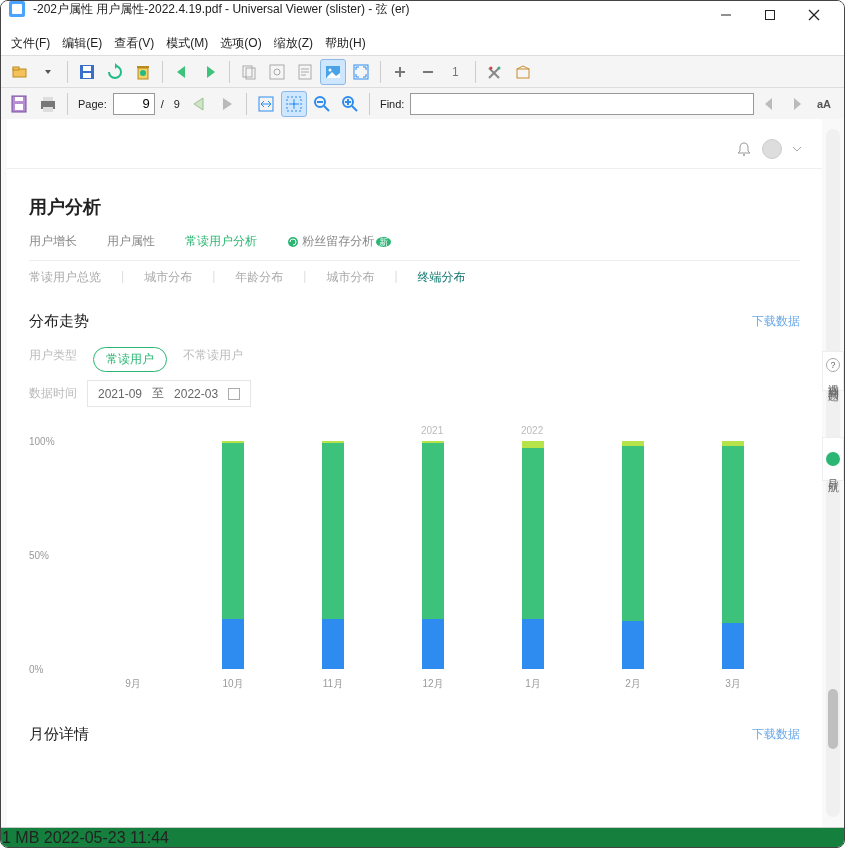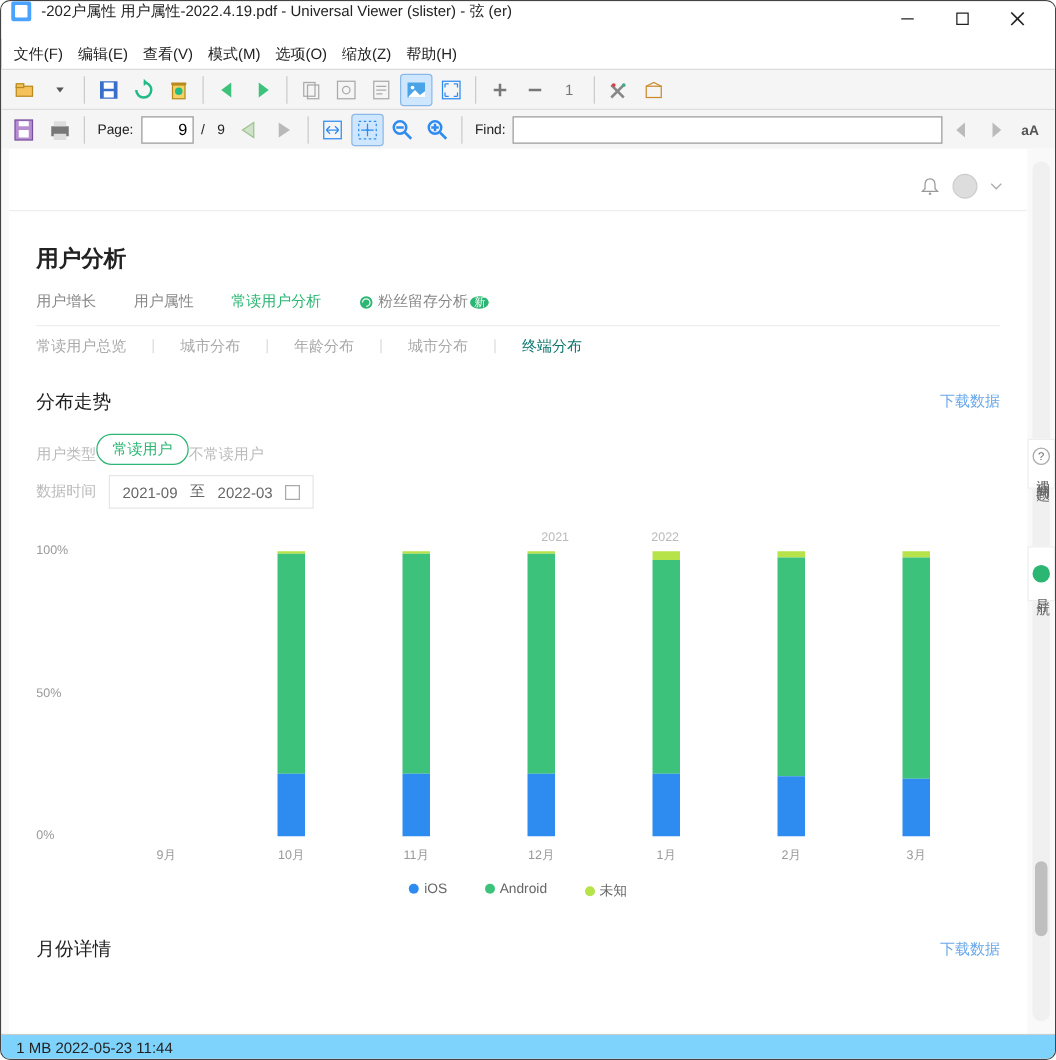--- a/index.html
+++ b/index.html
@@ -32,37 +32,37 @@
 .tabs .tab { cursor:default; }
 .tabs .tab.active { color:#2bb673; font-weight:500;}
 .tabs .badge { background:#2bb673; color:#fff; border-radius:50%; font-size:9px; padding:0 3px; margin-left:2px;}
 .subtabs { display:flex; gap:20px; font-size:12px; color:#aaa; border-top:1px solid #eee; padding-top:8px;}
 .subtabs .sep { color:#ddd;}
 .subtabs .active { color:#0f766e;}
 .panel { margin-top:26px; }
 .panel-head { display:flex; justify-content:space-between; align-items:center; margin-bottom:16px;}
 .panel-title { font-size:15px; font-weight:500;}
 .dl { color:#6aa8e8; font-size:12px;}
-.filters { display:flex; align-items:flex-end; font-size:12px; color:#bbb; margin-bottom:8px;}
+.filters { display:flex; align-items:flex-start; gap:16px; font-size:12px; color:#bbb; margin-bottom:8px;}
 .pill { border:1px solid #2bb673; color:#2bb673; border-radius:14px; padding:3px 12px; font-size:12px;}
 .daterow { display:flex; align-items:center; gap:10px; font-size:12px; color:#bbb; margin-bottom:18px;}
 .datebox { border:1px solid #e6e6e6; padding:4px 10px; display:flex; gap:10px; align-items:center; color:#666;}
 .datebox .cal { width:12px; height:12px; border:1px solid #aaa;}
 .chart { position:relative; height:270px; margin:0 0 10px 0;}
 .ylab { position:absolute; left:0; font-size:10px; color:#999; transform:translateY(-50%);}
 .timebadge { position:absolute; top:0; font-size:10px; color:#bbb;}
 .barcol { position:absolute; bottom:0; width:22px; display:flex; flex-direction:column-reverse;}
 .seg-ios { background:#2e8bf0;}
 .seg-and { background:#3cc27a;}
 .seg-unk { background:#b6e24a;}
 .xlab { position:absolute; bottom:4px; font-size:10px; color:#999; transform:translateX(-50%);}
 .legend { display:flex; justify-content:center; gap:30px; font-size:11px; color:#666; margin-top:4px;}
 .lg-dot { width:8px; height:8px; border-radius:50%; display:inline-block; margin-right:4px; vertical-align:middle;}
 .panel2 { margin-top:30px; }
-.statusbar { height:20px; border-top:1px solid #ccc; display:flex; align-items:center; font-size:12px; padding:0 12px; background:#7dd3fc;}
+.statusbar { height:20px; border-top:1px solid #ccc; display:flex; align-items:center; font-size:16px; padding:0 1px; background:#15803d;}
 .statusbar .sfill { flex:1;}
 .vscroll { position:absolute; right:4px; top:10px; bottom:10px; width:14px; background:#f0f0f0; border-radius:7px;}
 .vscroll .thumb { position:absolute; left:2px; right:2px; top:560px; height:60px; background:#bfbfbf; border-radius:5px;}
 .sidewidget { position:absolute; right:0; top:230px; width:22px; background:#fff; border:1px solid #eee; padding:6px 2px; font-size:11px; text-align:center; color:#666;}
 .sidewidget .q { width:14px; height:14px; border:1px solid #aaa; border-radius:50%; margin:0 auto 4px auto; font-size:9px; line-height:12px;}
 .sidewidget .g { width:14px; height:14px; border-radius:50%; background:#2bb673; margin:8px auto 4px auto;}
 .vt { writing-mode:vertical-rl; letter-spacing:2px; margin:0 auto;}
 </style>
 </head>
 <body>
@@ -346,21 +346,21 @@
               <span>至</span>
               <span>2022-03</span>
               <span class="cal"></span>
             </span>
           </div>
 
           <div class="chart" id="chart">
               <div class="ylab" style="top: 244px;">0%</div>
               <div class="ylab" style="top: 130px;">50%</div>
               <div class="ylab" style="top: 16px;">100%</div>
-              <div class="timebadge" style="left: 404px;">2021</div>
+              <div class="timebadge" style="left: 392px;">2021</div>
               <div class="timebadge" style="left: 492px;">2022</div>
               <div class="xlab" style="left: 104px;">9月</div>
               <div class="xlab" style="left: 204px;">10月</div>
               <div class="barcol" style="left: 193px; height: 228px; bottom: 26px; top: auto; position: absolute;">
                 <div class="seg-ios" style="height: 50.16px;"></div>
                 <div class="seg-and" style="height: 175.56px;"></div>
                 <div class="seg-unk" style="height: 2.28px;"></div>
               </div>
               <div class="xlab" style="left: 304px;">11月</div>
               <div class="barcol" style="left: 293px; height: 228px; bottom: 26px; top: auto; position: absolute;">
@@ -387,25 +387,20 @@
                 <div class="seg-unk" style="height: 4.56px;"></div>
               </div>
               <div class="xlab" style="left: 704px;">3月</div>
               <div class="barcol" style="left: 693px; height: 228px; bottom: 26px; top: auto; position: absolute;">
                 <div class="seg-ios" style="height: 45.6px;"></div>
                 <div class="seg-and" style="height: 177.84px;"></div>
                 <div class="seg-unk" style="height: 4.56px;"></div>
               </div>
             </div>
 
-          <div class="legend">
-            <span><span class="lg-dot" style="background:#2e8bf0"></span><span>iOS</span></span>
-            <span><span class="lg-dot" style="background:#3cc27a"></span><span>Android</span></span>
-            <span><span class="lg-dot" style="background:#b6e24a"></span><span>未知</span></span>
-          </div>
         </div>
 
         <div class="panel2">
           <div class="panel-head">
             <span class="panel-title">月份详情</span>
             <span class="dl">下载数据</span>
           </div>
         </div>
       </div>
     </div>

